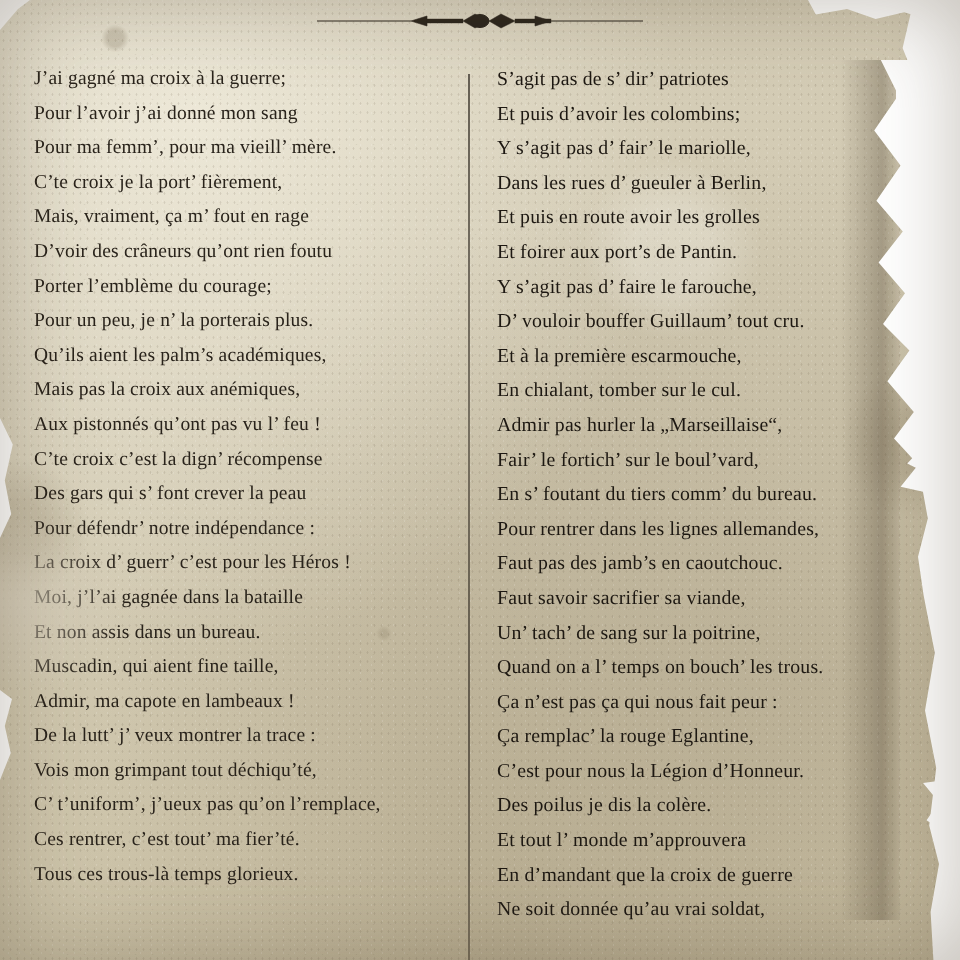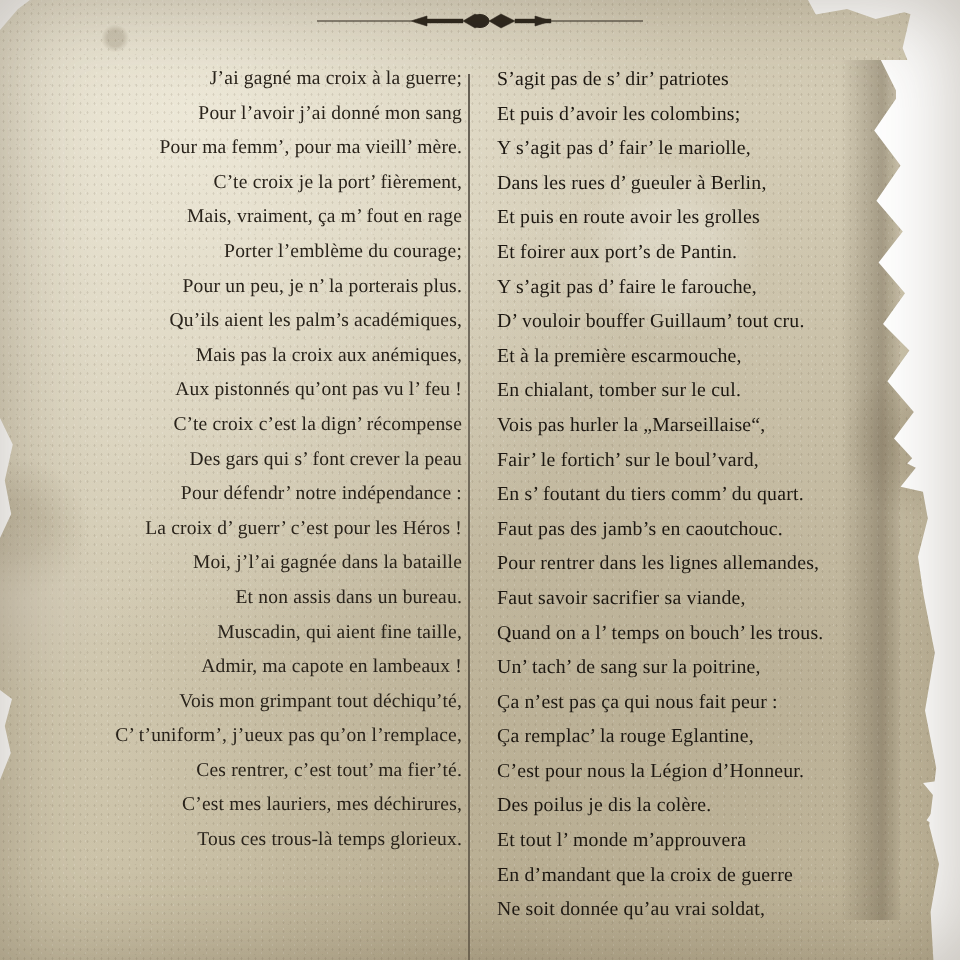--- a/index.html
+++ b/index.html
@@ -96,21 +96,21 @@
     line-height: 34.6px;
     letter-spacing: .2px;
     color: #26211a;
     white-space: nowrap;
     text-rendering: geometricPrecision;
   }
   .col.left .line  { color: #2b251d; }
   .col.right .line { color: #221d17; font-size: 19.8px; }
 
   
-  .col.left  { filter: contrast(1.02) brightness(.99); text-align: right; }
+  .col.left  { filter: contrast(1.02) brightness(.99); }
   .col.right { filter: contrast(1.05); }
 
   
   #fade-left {
     position: absolute;
     left: 0; top: 520px;
     width: 120px; height: 170px;
     pointer-events: none;
     background: radial-gradient(ellipse at 10% 50%, rgba(214,206,188,.75) 0%, rgba(214,206,188,0) 75%);
   }
@@ -236,60 +236,61 @@
   <div id="rule"></div>
 
   <div id="columns">
 
     <div class="col left">
       <div class="line">J’ai gagné ma croix à la guerre;</div>
       <div class="line">Pour l’avoir j’ai donné mon sang</div>
       <div class="line">Pour ma femm’, pour ma vieill’ mère.</div>
       <div class="line">C’te croix je la port’ fièrement,</div>
       <div class="line">Mais, vraiment, ça m’ fout en rage</div>
+      <div class="line">D’voir des crâneurs qu’ont rien foutu</div>
       <div class="line">Porter l’emblème du courage;</div>
       <div class="line">Pour un peu, je n’ la porterais plus.</div>
       <div class="line">Qu’ils aient les palm’s académiques,</div>
       <div class="line">Mais pas la croix aux anémiques,</div>
       <div class="line">Aux pistonnés qu’ont pas vu l’ feu !</div>
       <div class="line">C’te croix c’est la dign’ récompense</div>
       <div class="line">Des gars qui s’ font crever la peau</div>
       <div class="line">Pour défendr’ notre indépendance :</div>
       <div class="line">La croix d’ guerr’ c’est pour les Héros !</div>
       <div class="line">Moi, j’l’ai gagnée dans la bataille</div>
       <div class="line">Et non assis dans un bureau.</div>
       <div class="line">Muscadin, qui aient fine taille,</div>
       <div class="line">Admir, ma capote en lambeaux !</div>
+      <div class="line">De la lutt’ j’ veux montrer la trace :</div>
       <div class="line">Vois mon grimpant tout déchiqu’té,</div>
       <div class="line">C’ t’uniform’, j’ueux pas qu’on l’remplace,</div>
       <div class="line">Ces rentrer, c’est tout’ ma fier’té.</div>
-      <div class="line">C’est mes lauriers, mes déchirures,</div>
       <div class="line">Tous ces trous-là temps glorieux.</div>
 
     </div>
 
     <div class="col right">
       <div class="line">S’agit pas de s’ dir’ patriotes</div>
       <div class="line">Et puis d’avoir les colombins;</div>
       <div class="line">Y s’agit pas d’ fair’ le mariolle,</div>
       <div class="line">Dans les rues d’ gueuler à Berlin,</div>
       <div class="line">Et puis en route avoir les grolles</div>
       <div class="line">Et foirer aux port’s de Pantin.</div>
       <div class="line">Y s’agit pas d’ faire le farouche,</div>
       <div class="line">D’ vouloir bouffer Guillaum’ tout cru.</div>
       <div class="line">Et à la première escarmouche,</div>
       <div class="line">En chialant, tomber sur le cul.</div>
-      <div class="line">Vois pas hurler la „Marseillaise“,</div>
+      <div class="line">Admir pas hurler la „Marseillaise“,</div>
       <div class="line">Fair’ le fortich’ sur le boul’vard,</div>
-      <div class="line">En s’ foutant du tiers comm’ du quart.</div>
+      <div class="line">En s’ foutant du tiers comm’ du bureau.</div>
+      <div class="line">Pour rentrer dans les lignes allemandes,</div>
       <div class="line">Faut pas des jamb’s en caoutchouc.</div>
-      <div class="line">Pour rentrer dans les lignes allemandes,</div>
       <div class="line">Faut savoir sacrifier sa viande,</div>
+      <div class="line">Un’ tach’ de sang sur la poitrine,</div>
       <div class="line">Quand on a l’ temps on bouch’ les trous.</div>
-      <div class="line">Un’ tach’ de sang sur la poitrine,</div>
       <div class="line">Ça n’est pas ça qui nous fait peur :</div>
       <div class="line">Ça remplac’ la rouge Eglantine,</div>
       <div class="line">C’est pour nous la Légion d’Honneur.</div>
       <div class="line">Des poilus je dis la colère.</div>
       <div class="line">Et tout l’ monde m’approuvera</div>
       <div class="line">En d’mandant que la croix de guerre</div>
       <div class="line">Ne soit donnée qu’au vrai soldat,</div>
 
     </div>
 

